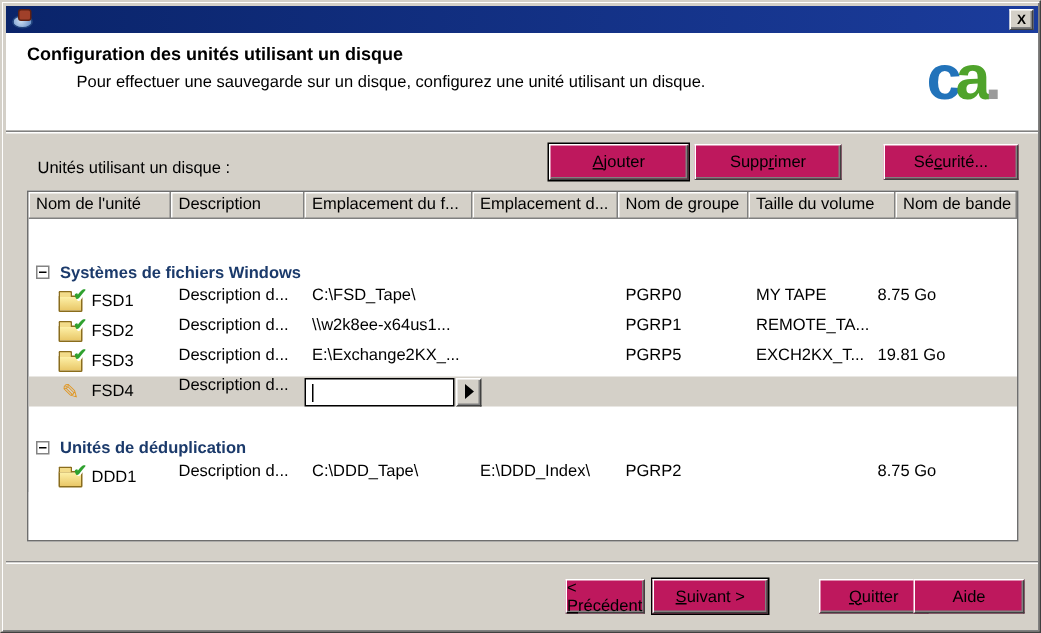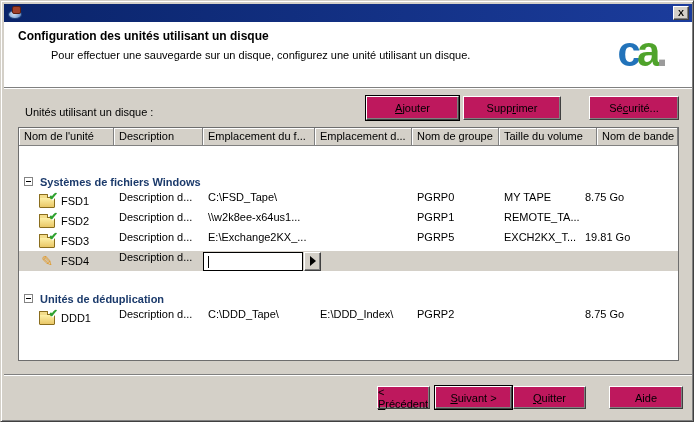--- a/index.html
+++ b/index.html
@@ -100,21 +100,21 @@
     box-shadow: inset -1px -1px 0 #808080;
     display:flex; align-items:center; justify-content:center; }
   .tri { width:0; height:0; border-left:6px solid #000; border-top:5px solid transparent; border-bottom:5px solid transparent; }
 
   .filler { flex:1; background:#fff; }
 
   
   .wbtn { height:23px; top:385px; }
   .btn-prev { left:360px; width:53px;margin-left:16px; }
   .btn-next { left:434px; width:77px; }
-  .btn-quit { left:512px; width:73px; }
+  .btn-quit { left:545px; width:73px; }
   .btn-help { left:608px; width:74px; }
 </style>
 </head>
 <body>
 
 <div class="window">
 
   <div class="titlebar">
     <span class="app-icon"></span>
     <span class="close-btn">X</span>

